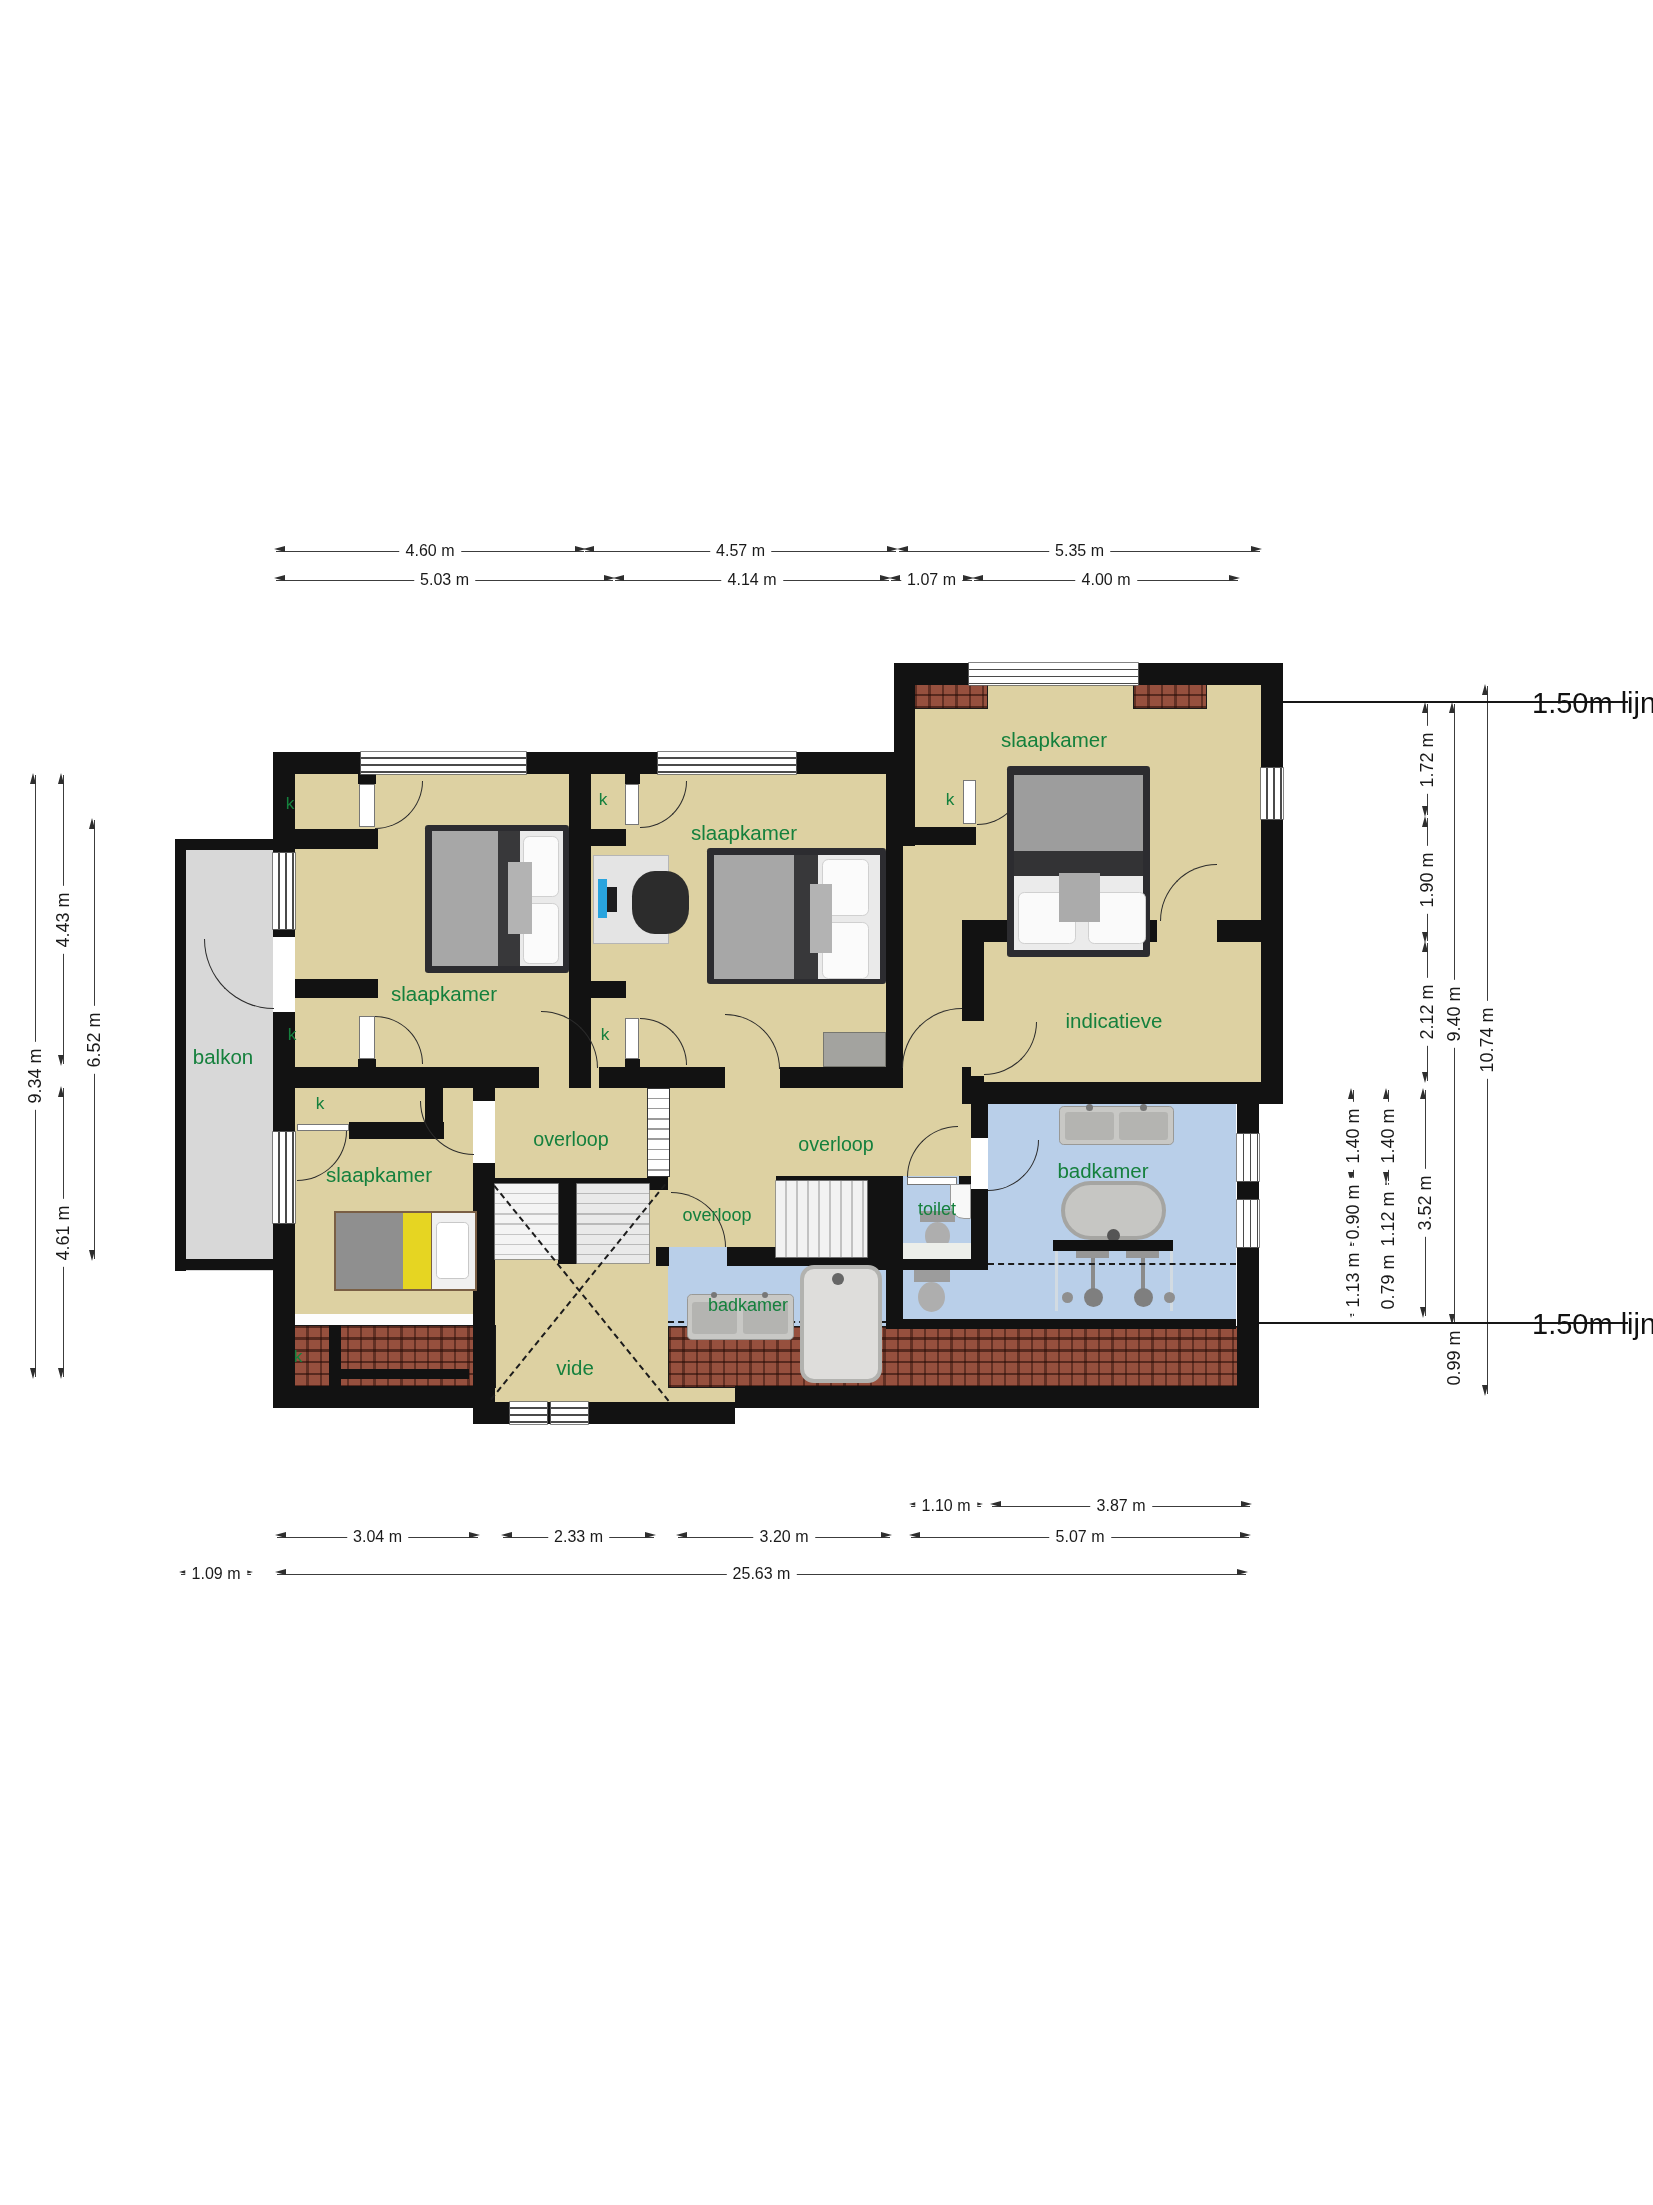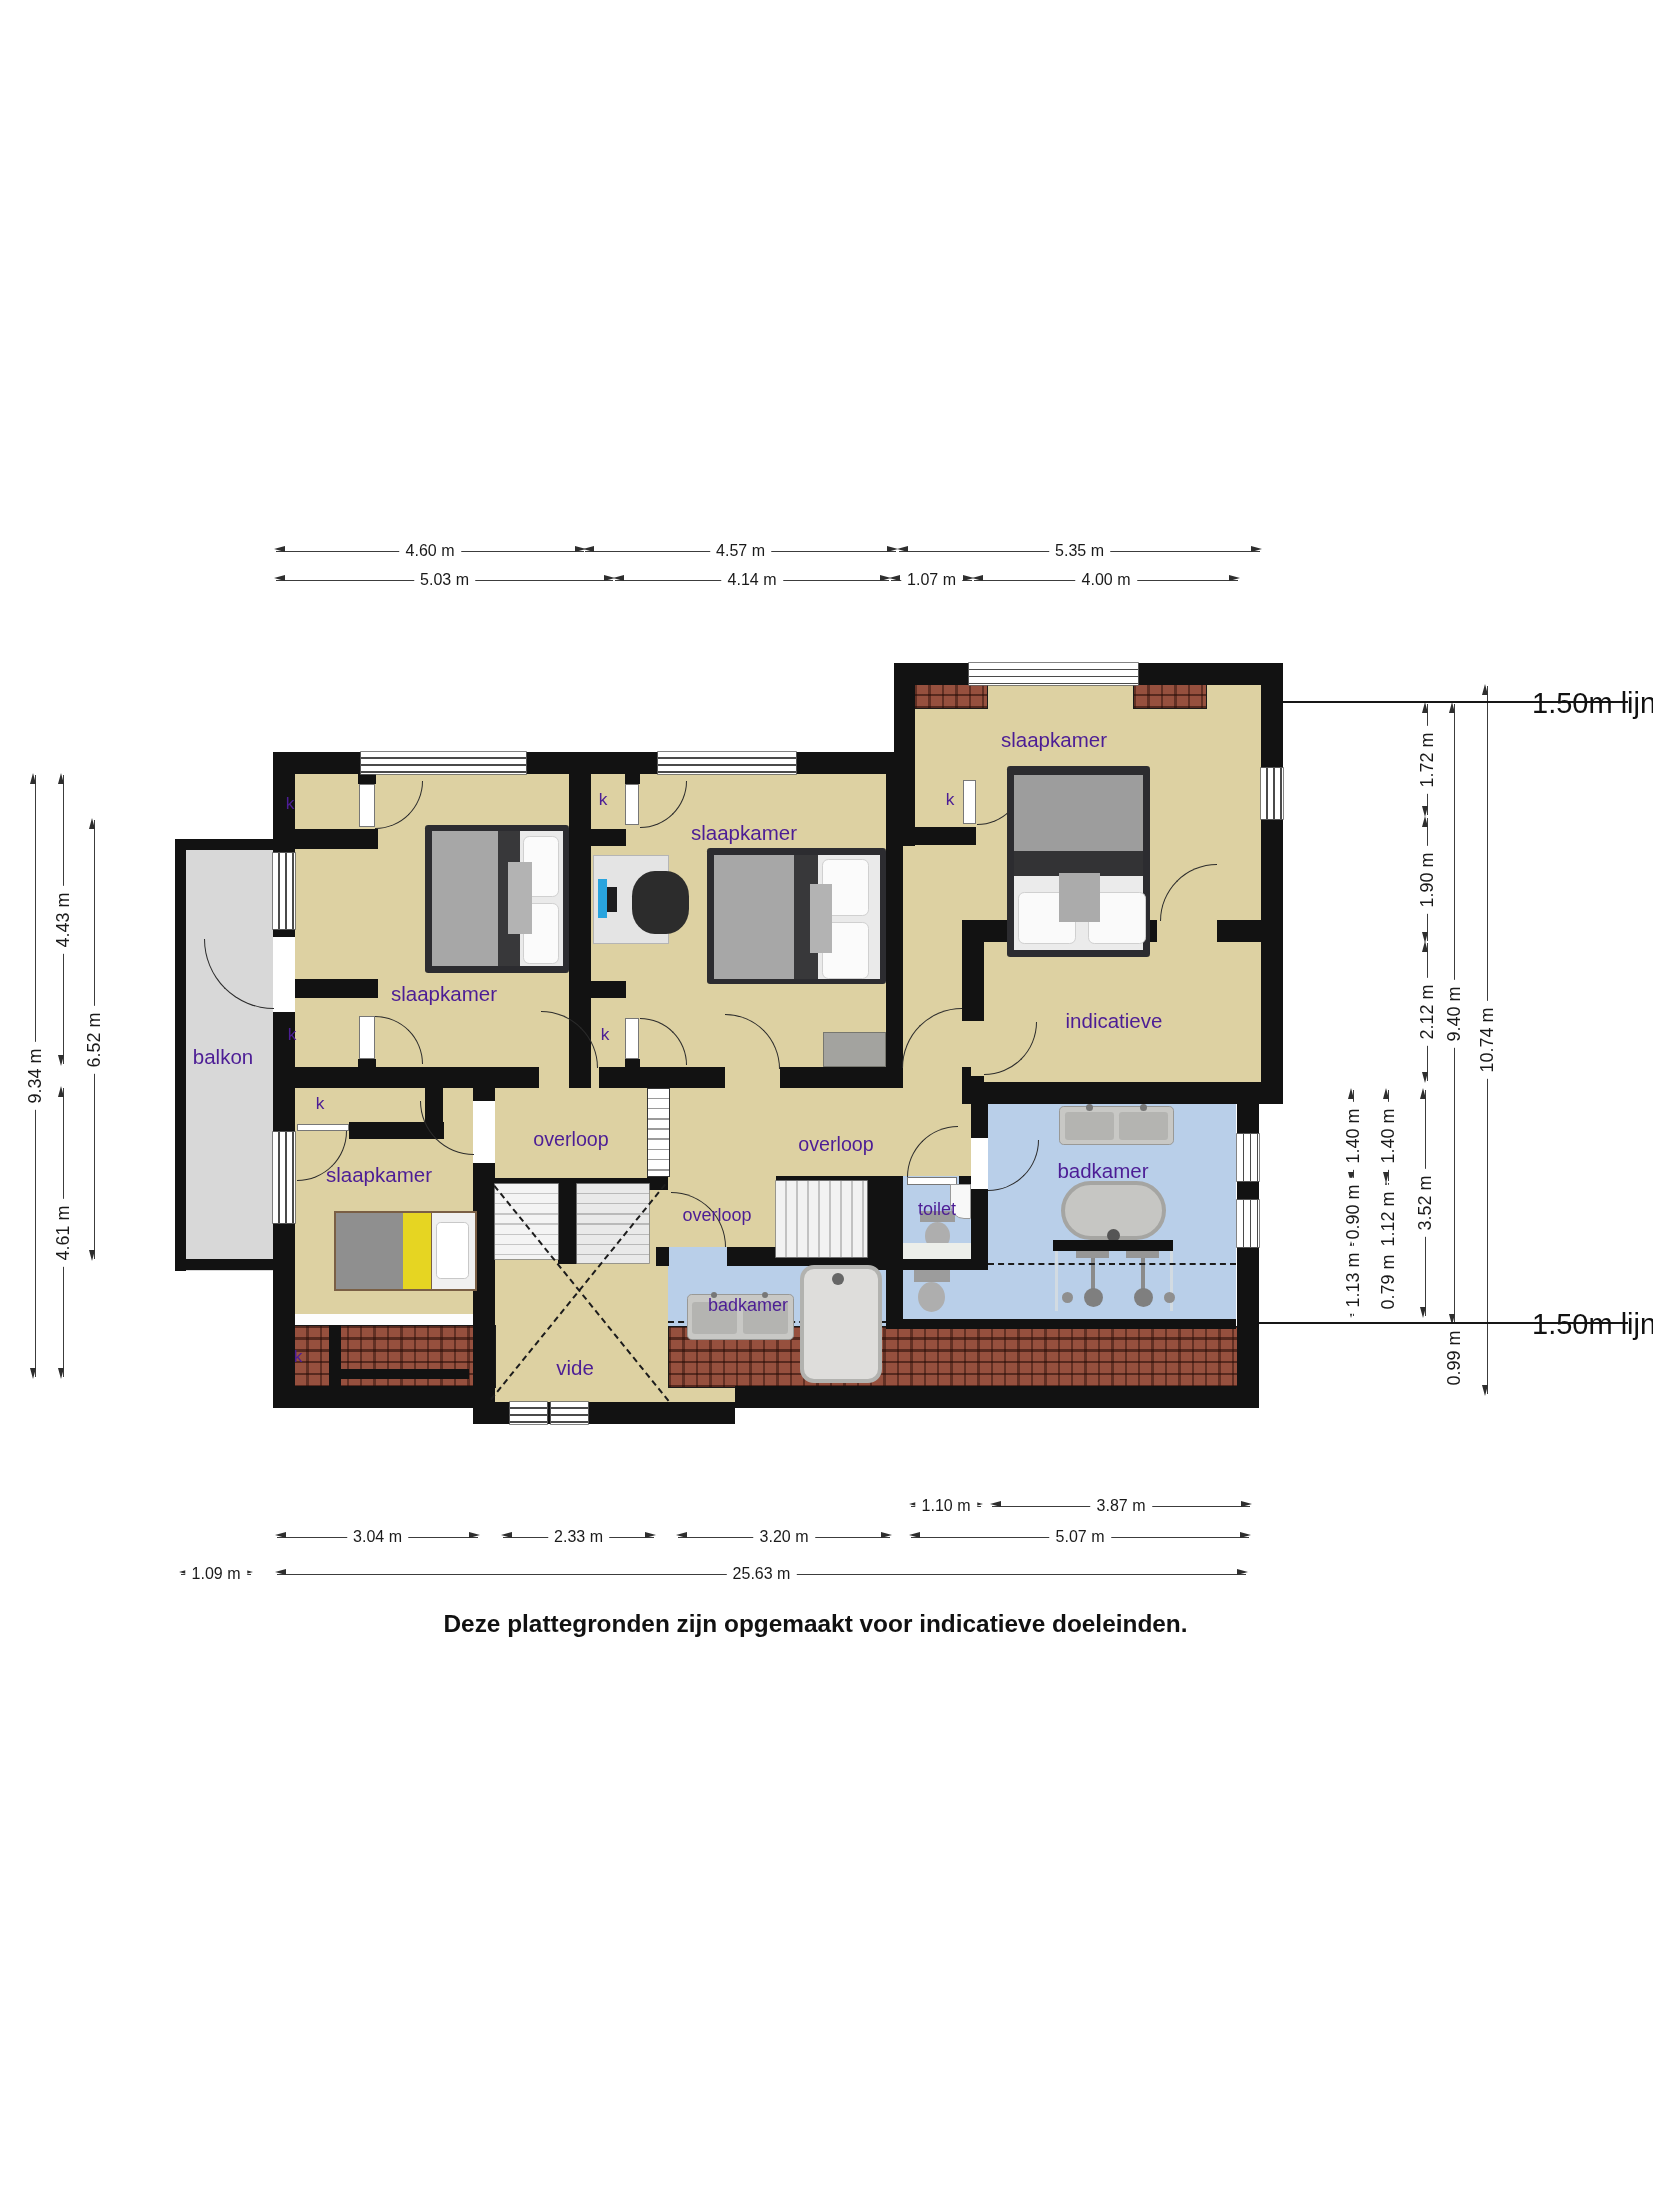--- a/index.html
+++ b/index.html
@@ -19,21 +19,21 @@
   .aTR{border-top:1.6px solid #2b2b2b;border-right:1.6px solid #2b2b2b;border-top-right-radius:100% 100%;}
   .aTL{border-top:1.6px solid #2b2b2b;border-left:1.6px solid #2b2b2b;border-top-left-radius:100% 100%;}
   .aBR{border-bottom:1.6px solid #2b2b2b;border-right:1.6px solid #2b2b2b;border-bottom-right-radius:100% 100%;}
   .aBL{border-bottom:1.6px solid #2b2b2b;border-left:1.6px solid #2b2b2b;border-bottom-left-radius:100% 100%;}
   .leaf{position:absolute;background:#fff;border:0.8px solid #777;box-sizing:border-box;}
   .gap{position:absolute;background:#fff;}
   .stairsH{position:absolute;background:repeating-linear-gradient(180deg,#f4f4f4 0 8.7px,#c6c6c6 8.7px 10.2px);box-shadow:0 0 0 0.8px #888;}
   .stairsG{position:absolute;background:repeating-linear-gradient(180deg,#e9e9e9 0 8.7px,#b9b9b9 8.7px 10.2px),linear-gradient(135deg,#eee,#aaa);box-shadow:0 0 0 0.8px #888;}
   .stairsV{position:absolute;background:repeating-linear-gradient(90deg,#f2f2f2 0 9.5px,#c2c2c2 9.5px 11px);box-shadow:0 0 0 0.8px #888;}
   .dashline{position:absolute;border-top:2.4px dashed #1c1c1c;height:0;}
-  .rlabel{position:absolute;color:#4c1d95;transform:translate(-50%,-50%);white-space:nowrap;}
+  .rlabel{position:absolute;color:#15803d;transform:translate(-50%,-50%);white-space:nowrap;}
   .furn{position:absolute;box-sizing:border-box;}
   .hdim{position:absolute;height:20.5px;}
   .hdim .line{position:absolute;left:0.8px;right:0.8px;top:9.5px;height:1.6px;background:#3c3c3c;}
   .hdim .al{position:absolute;left:-0.8px;top:4.7px;width:0;height:0;border-right:11.8px solid #2e2e2e;border-top:3.9px solid transparent;border-bottom:3.9px solid transparent;}
   .hdim .ar{position:absolute;right:-0.8px;top:4.7px;width:0;height:0;border-left:11.8px solid #2e2e2e;border-top:3.9px solid transparent;border-bottom:3.9px solid transparent;}
   .hdim .lbl{position:absolute;left:50%;top:10.2px;transform:translate(-50%,-50%);background:#fff;padding:0 6.3px;font-size:16px;color:#1a1a1a;white-space:nowrap;}
   .vdim{position:absolute;width:20.5px;}
   .vdim .line{position:absolute;top:0.8px;bottom:0.8px;left:9.5px;width:1.6px;background:#3c3c3c;}
   .vdim .au{position:absolute;top:-0.8px;left:4.7px;width:0;height:0;border-bottom:11.8px solid #2e2e2e;border-left:3.9px solid transparent;border-right:3.9px solid transparent;}
   .vdim .ad{position:absolute;bottom:-0.8px;left:4.7px;width:0;height:0;border-top:11.8px solid #2e2e2e;border-left:3.9px solid transparent;border-right:3.9px solid transparent;}
@@ -459,17 +459,16 @@
         <div class="ad"></div>
         <span class="lbl">0.99 m</span>
       </div>
       <div class="refline" style="left:1283px;top:701px;width:345px;"></div>
       <div class="reflabel" style="left:1532px;top:687px;">1.50m lijn</div>
       <div class="refline" style="left:1259px;top:1322px;width:369px;"></div>
       <div class="reflabel" style="left:1532px;top:1308px;">1.50m lijn</div>
     </div>
 
   <div class="footer">
-    <div>Deze plattegronden zijn opgemaakt voor indicatieve doeleinden.</div>
   </div>
 
 </div>
 
 
 </body></html>

